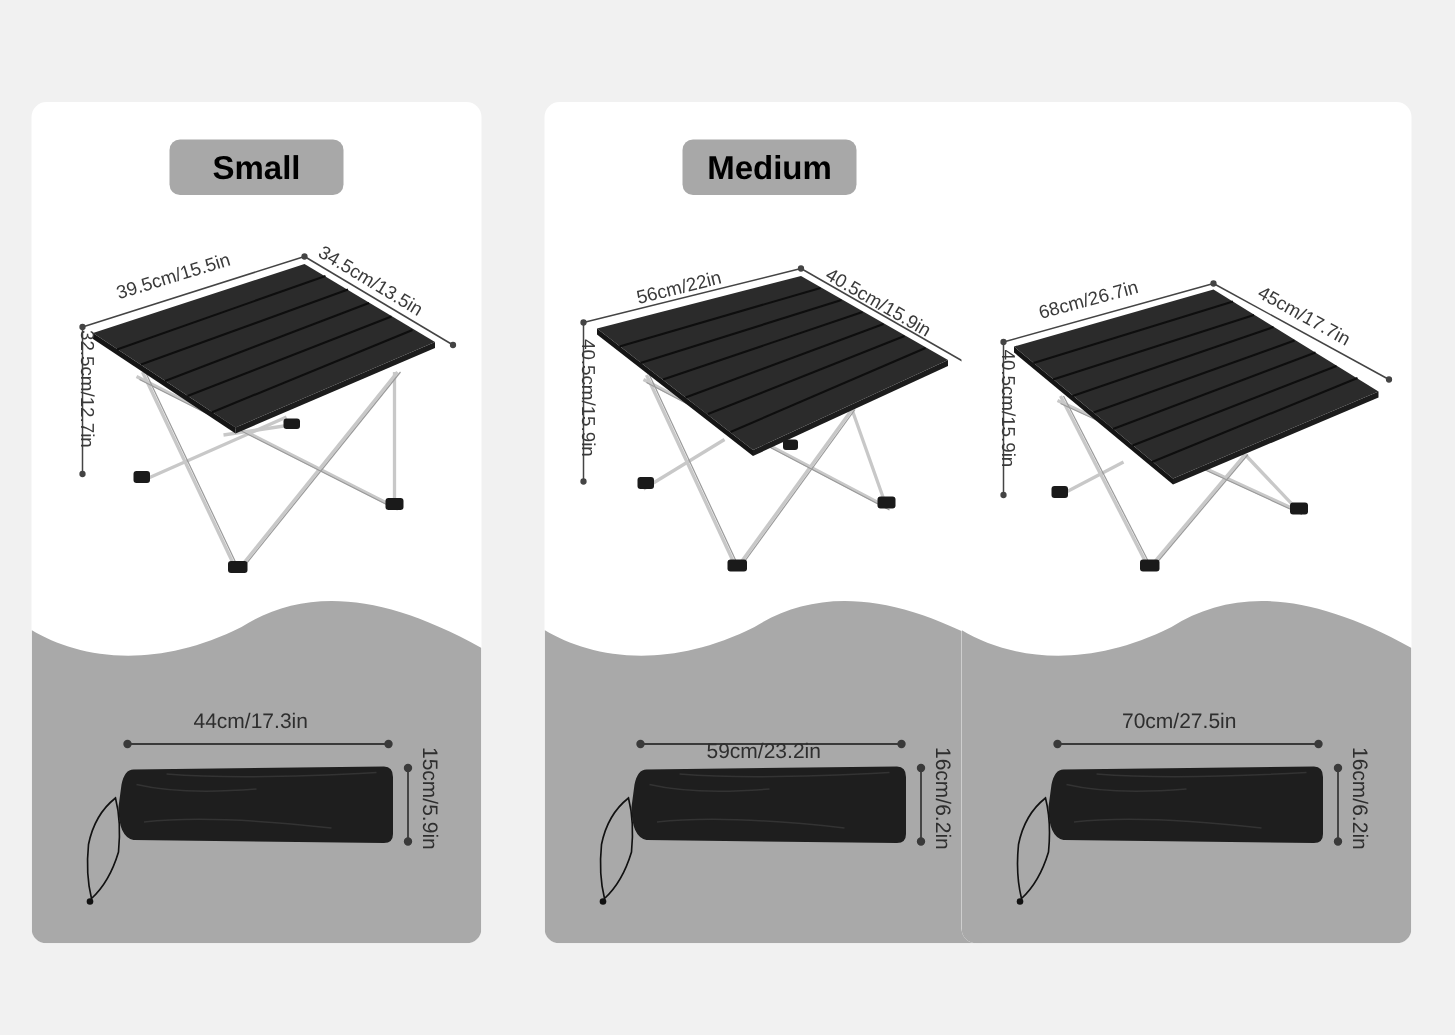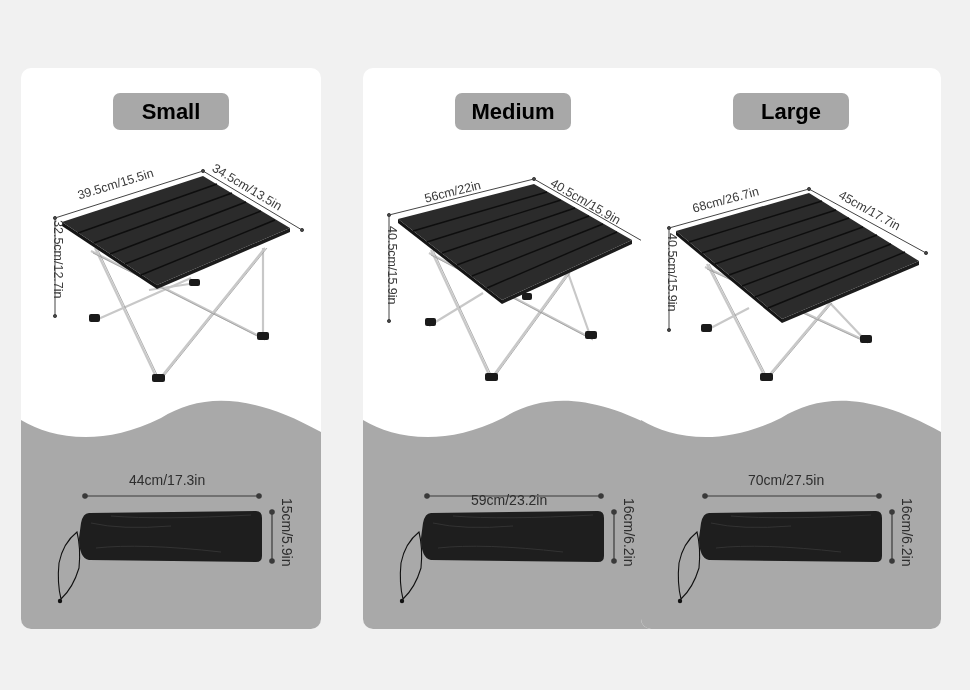--- a/index.html
+++ b/index.html
@@ -205,19 +205,18 @@
         <circle cx="238" cy="428" r="2.2"></circle>
       <line x1="251" y1="444" x2="251" y2="493"></line>
         <circle cx="251" cy="444" r="2.2"></circle>
         <circle cx="251" cy="493" r="2.2"></circle>
     </g>
     <path d="M68,445 Q62,445 60,455 L58,470 Q58,490 68,492 L235,494 Q241,494 241,488 L241,450 Q241,443 235,443 Z" fill="#1e1e1e"></path>
     <path d="M70,455 Q100,462 150,458 M75,480 Q120,475 200,484 M90,448 Q140,452 230,447" stroke="#333" stroke-width="1" fill="none"></path>
     <path d="M56,464 Q42,475 38,495 Q36,515 40,531 Q52,520 58,500 Q60,480 56,464 Z" stroke="#111" stroke-width="1.1" fill="none"></path>
     <circle cx="39" cy="533" r="2.2" fill="#111"></circle>
   </svg>
-  <div class="pill">Large</div>
   <div class="dim" style="left:50px; top:134px; transform: rotate(-15deg);">68cm/26.7in</div>
   <div class="dim" style="left:202px; top:120px; transform: rotate(29deg);">45cm/17.7in</div>
   <div class="dim" style="left:24px; top:165px; transform: rotate(90deg) translateY(-100%);">40.5cm/15.9in</div>
   <div class="dim bagdim" style="left:107px; top:404px;">70cm/27.5in</div>
   <div class="dim bagdim" style="left:274px; top:430px; transform: rotate(90deg);">16cm/6.2in</div>
 </div>
 
 </body></html>

